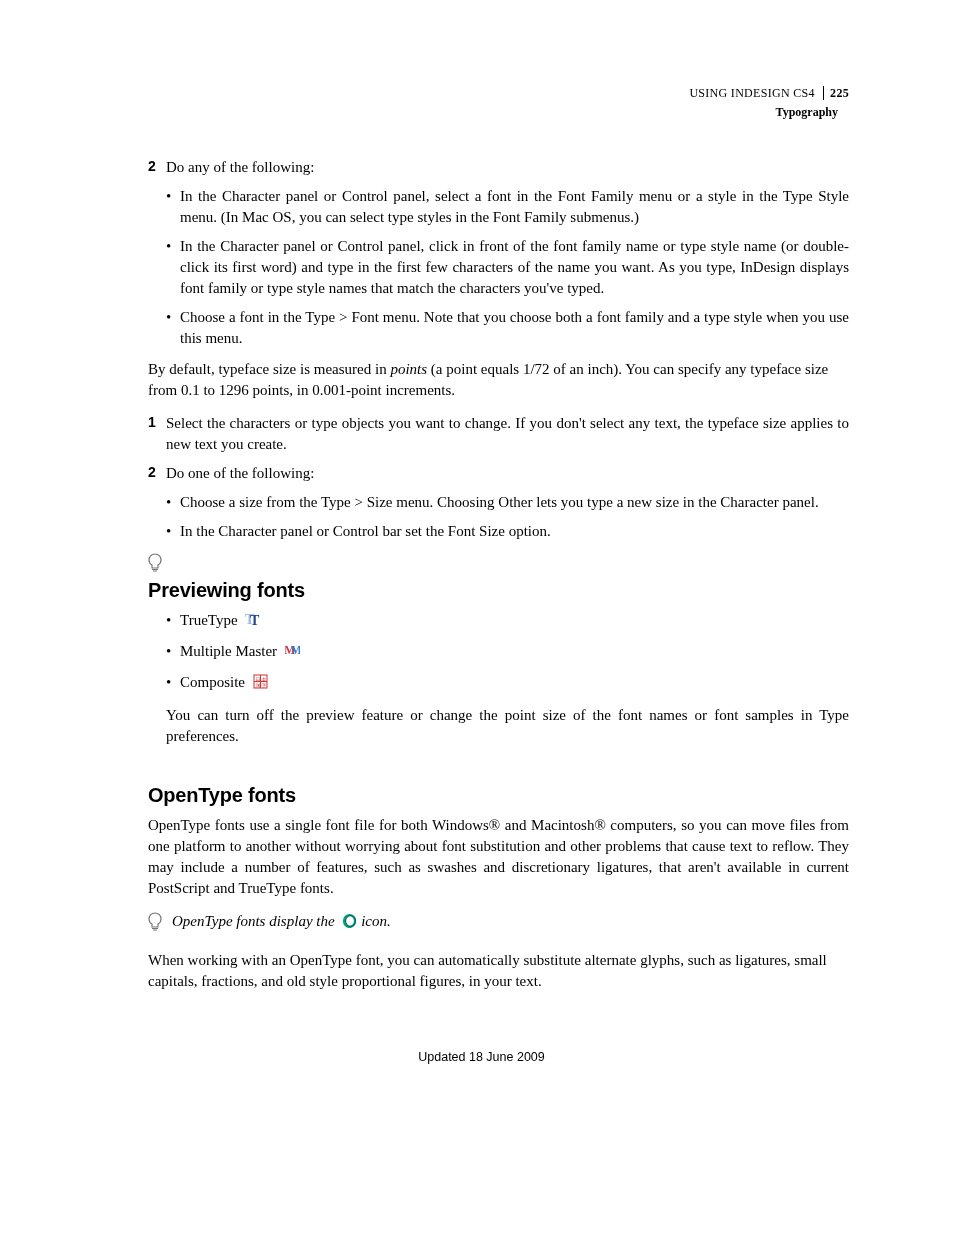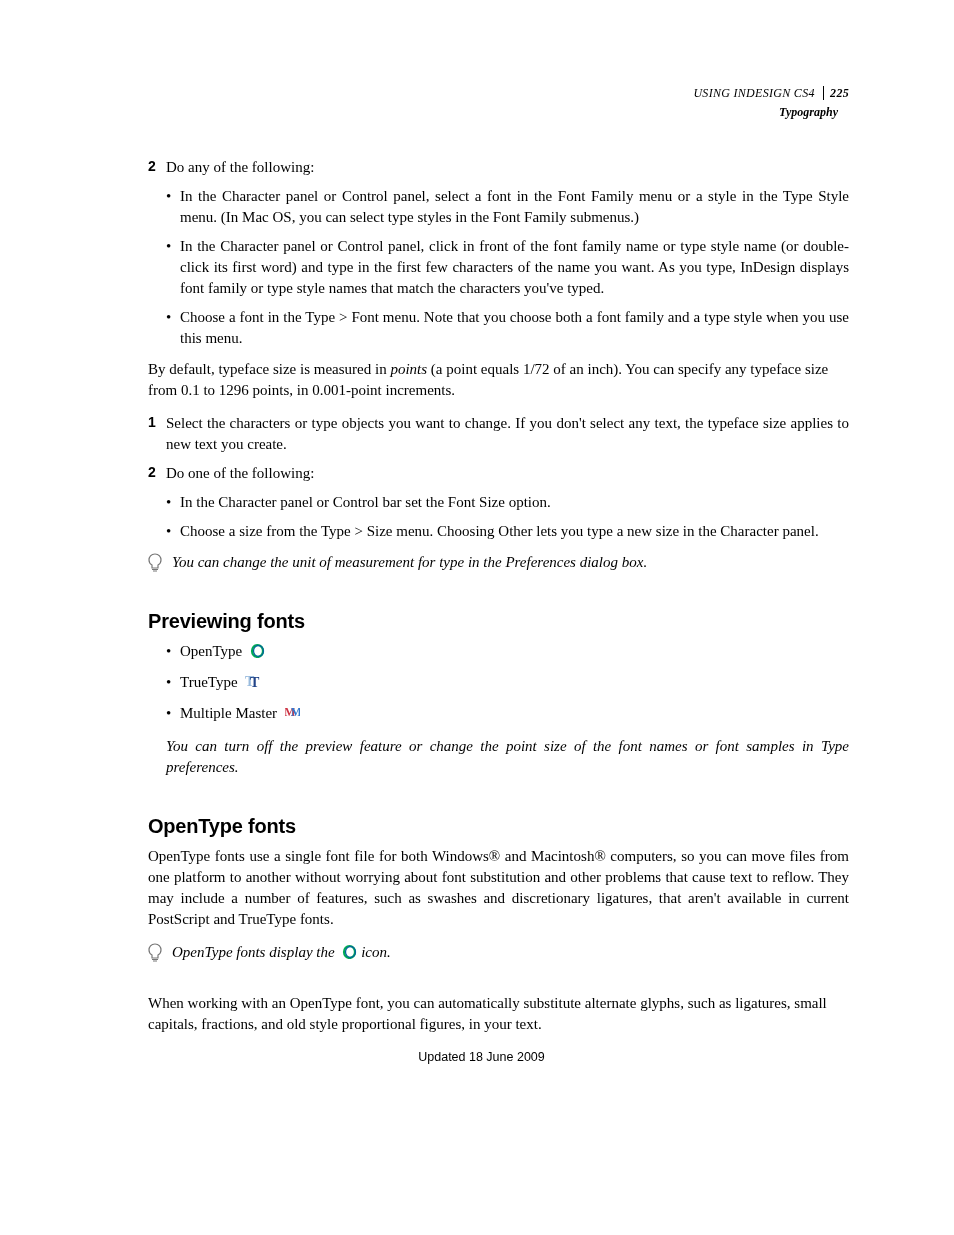--- a/index.html
+++ b/index.html
@@ -17,21 +17,20 @@
   position: relative;
   min-height: 1100px;
   box-sizing: border-box;
 }
 .hdr {
   position: absolute;
   top: 85px;
   right: 105px;
   text-align: right;
   font-size: 12px;
-  font-style: italic;
 }
 .hdr-line1 { letter-spacing: 0.3px; }
 .hdr-pg {
   border-left: 1px solid #000;
   padding-left: 6px;
   margin-left: 5px;
   font-weight: bold;
 }
 .hdr-line2 {
   font-weight: bold;
@@ -68,21 +67,21 @@
   position: relative;
   padding-left: 14px;
   margin-bottom: 8px;
 }
 ul.bullets li::before {
   content: "•";
   position: absolute;
   left: 0;
   top: 0;
 }
-.follow { margin-left: 18px; margin-top: 6px; text-align: justify; font-style: italic; }
+.follow { margin-left: 18px; margin-top: 6px; text-align: justify; }
 .tip {
   position: relative;
   padding-left: 24px;
   font-style: italic;
   margin: 8px 0 10px 0;
 }
 .tip .bulb {
   position: absolute;
   left: 0;
   top: 1px;
@@ -166,63 +165,62 @@
     </p>
     <div class="step just">
       <span class="num">1</span>
       <span>Select the characters or type objects you want to change. If you don't select any text, the typeface size applies to new text you create.</span>
     </div>
     <div class="step">
       <span class="num">2</span>
       <span>Do one of the following:</span>
     </div>
     <ul class="bullets">
+      <li>Choose a size from the Type &gt; Size menu. Choosing Other lets you type a new size in the Character panel.</li>
       <li>In the Character panel or Control bar set the Font Size option.</li>
-      <li>Choose a size from the Type &gt; Size menu. Choosing Other lets you type a new size in the Character panel.</li>
     </ul>
     <div class="tip">
       <span class="bulb"><svg viewBox="0 0 14 20">
             <use href="#bulb-icon"></use>
           </svg></span>
-      <span>You can change the unit of measurement for type in the Preferences dialog box.</span>
     </div>
 
     <h2>Previewing fonts</h2>
     <ul class="bullets">
-      <li>
-        <span>OpenType</span>
-        <span class="ico"><svg viewBox="0 0 15 15">
-              <use href="#opentype-icon"></use>
-            </svg></span>
-      </li>
       <li>
         <span>TrueType</span>
         <span class="ico"><svg viewBox="0 0 15 15">
               <use href="#truetype-icon"></use>
             </svg></span>
       </li>
       <li>
         <span>Multiple Master</span>
         <span class="ico"><svg viewBox="0 0 18 15">
               <use href="#mm-icon"></use>
             </svg></span>
       </li>
+      <li>
+        <span>Composite</span>
+        <span class="ico"><svg viewBox="0 0 15 15">
+              <use href="#composite-icon"></use>
+            </svg></span>
+      </li>
     </ul>
     <p class="follow just">You can turn off the preview feature or change the point size of the font names or font samples in Type preferences.</p>
 
     <h2>OpenType fonts</h2>
     <p class="just">OpenType fonts use a single font file for both Windows® and Macintosh® computers, so you can move files from one platform to another without worrying about font substitution and other problems that cause text to reflow. They may include a number of features, such as swashes and discretionary ligatures, that aren't available in current PostScript and TrueType fonts.</p>
     <div class="tip">
       <span class="bulb"><svg viewBox="0 0 14 20">
             <use href="#bulb-icon"></use>
           </svg></span>
       <span>OpenType fonts display the </span>
       <span class="ico" style="font-style:normal"><svg viewBox="0 0 15 15">
             <use href="#opentype-icon"></use>
           </svg></span>
       <span> icon.</span>
     </div>
-    <p style="margin-top:28px">When working with an OpenType font, you can automatically substitute alternate glyphs, such as ligatures, small capitals, fractions, and old style proportional figures, in your text.</p>
+    <p style="margin-top:16px">When working with an OpenType font, you can automatically substitute alternate glyphs, such as ligatures, small capitals, fractions, and old style proportional figures, in your text.</p>
 
   </div>
 
   <div class="footer">Updated 18 June 2009</div>
 </div>
 
 </body></html>

